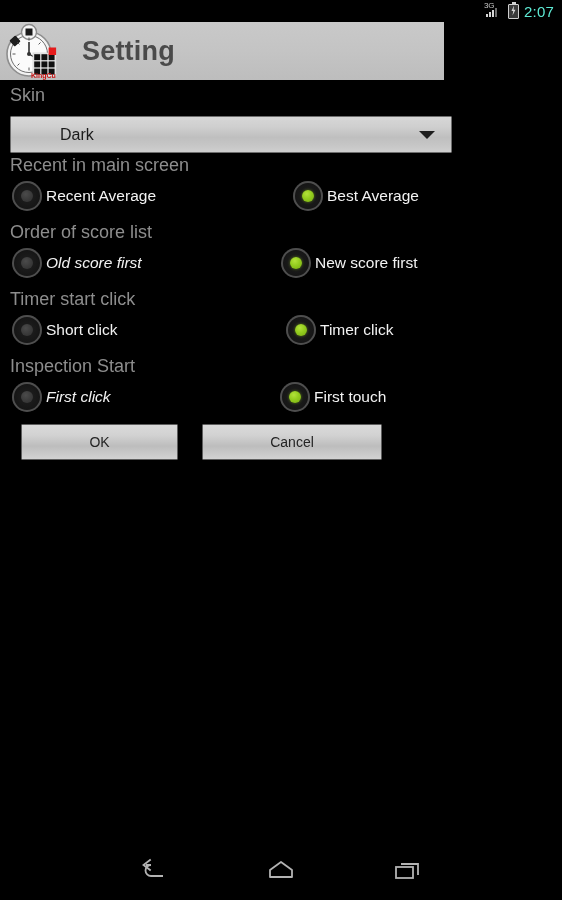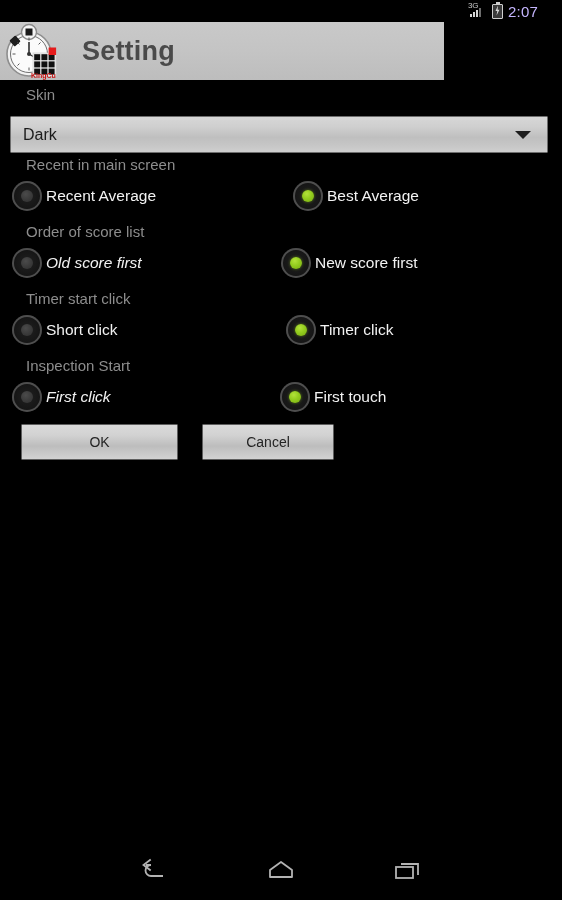--- a/index.html
+++ b/index.html
@@ -17,21 +17,21 @@
 
   
   .status-bar {
     position: absolute;
     top: 0; left: 0;
     width: 562px; height: 22px;
     background: #000000;
     display: flex;
     align-items: center;
     justify-content: flex-end;
-    padding-right: 24px;
+    padding-right: 8px;
     box-sizing: border-box;
   }
   .status-group {
     display: flex;
     align-items: center;
     gap: 5px;
   }
   .signal-wrap {
     position: relative;
     width: 19px;
@@ -81,21 +81,21 @@
     background:#cfcfcf;
   }
   .battery .bolt {
     position:absolute;
     top:1px; left:2px;
     width:5px; height:10px;
     background:#d8d8d8;
     clip-path: polygon(60% 0%, 10% 55%, 45% 55%, 30% 100%, 90% 42%, 52% 42%);
   }
   .clock {
-    color: #c4b5fd;
+    color: #5eead4;
     font-size: 15px;
     line-height: 15px;
     letter-spacing: 0.2px;
   }
 
   
   .action-bar {
     position: absolute;
     top: 22px; left: 0;
     width: 444px; height: 60px;
@@ -122,36 +122,37 @@
   
   .content {
     position: absolute;
     top: 82px; left: 0;
     width: 562px;
     bottom: 0;
     background: #000;
   }
   .section-label {
     color: #8d8d8d;
-    font-size: 15px;
-    padding-left: 26px;
+    font-size: 18px;
+    padding-left: 10px;
     line-height: 14px;
   }
   .spinner {
     position: absolute;
     left: 10px;
     top: 28px;
-    width: 538px;
+    width: 442px;
     height: 37px;
     box-sizing: border-box;
     border: 1px solid #6e6e6e;
     background: linear-gradient(to bottom, #d7d7d7 0%, #cfcfcf 28%, #bfbfbf 58%, #c6c6c6 80%, #cfcfcf 100%);
     display: flex;
     align-items: center;
     border-radius: 1px;
+    padding-left: 37px;
   }
   .spinner-value {
     color: #1b1b1b;
     font-size: 16px;
     padding-left: 12px;
     flex: 1 1 auto;
   }
   .spinner-arrow {
     width: 0; height: 0;
     border-left: 8px solid transparent;
@@ -382,21 +383,21 @@
       <div class="radio-opt" style="left:280px;">
         <span class="radio checked">
             <span class="dot"></span>
           </span>
         <span class="radio-label">First touch</span>
       </div>
     </div>
   </div>
 
   <div class="btn" style="left:21px; top:342px; width:157px;">OK</div>
-  <div class="btn" style="left:202px; top:342px; width:132px;">Cancel</div>
+  <div class="btn" style="left:202px; top:342px; width:180px;">Cancel</div>
 
   <div class="nav-bar">
     <div class="nav-btn">
       <svg width="32" height="26" viewBox="0 0 32 26">
         <path d="M25 18 H13 a5.5 5.5 0 0 1 0 -11 H8" fill="none" stroke="#b3b3b3" stroke-width="1.8"></path>
         <path d="M12 2 L5.5 7 L12 12" fill="none" stroke="#b3b3b3" stroke-width="1.8" stroke-linecap="square"></path>
       </svg>
     </div>
     <div class="nav-btn">
       <svg width="32" height="26" viewBox="0 0 32 26">

